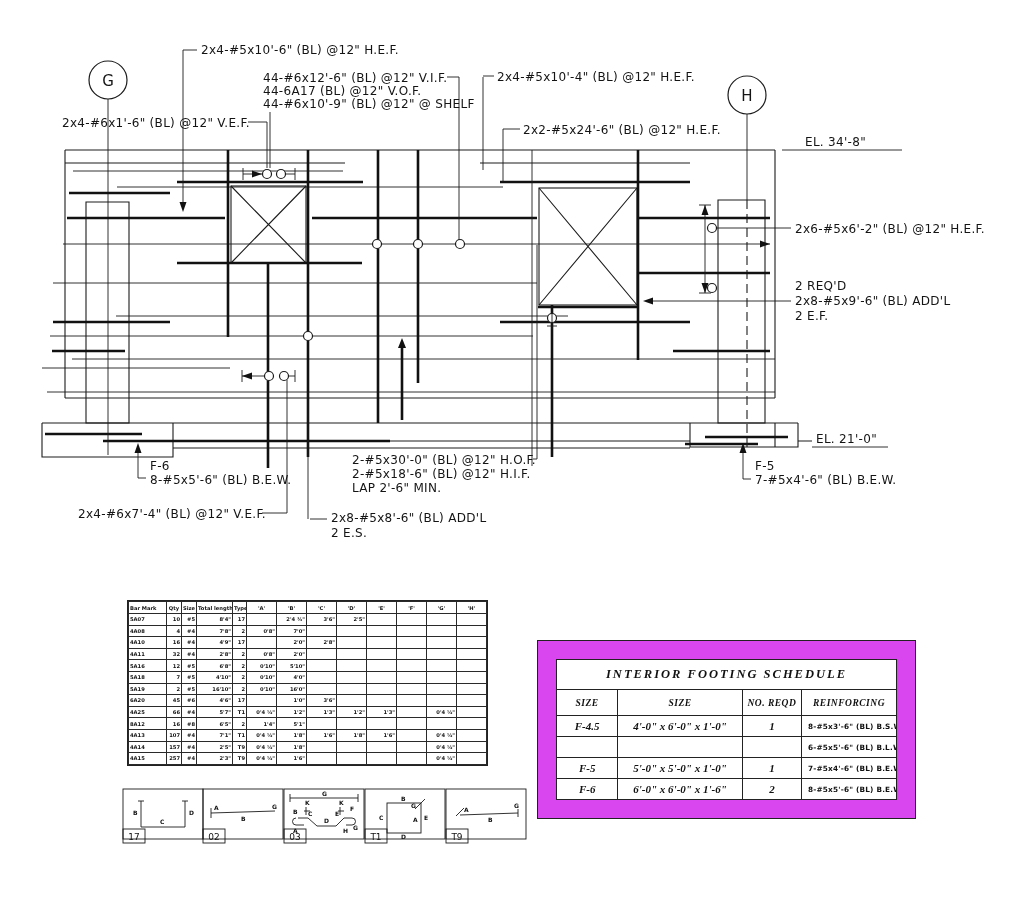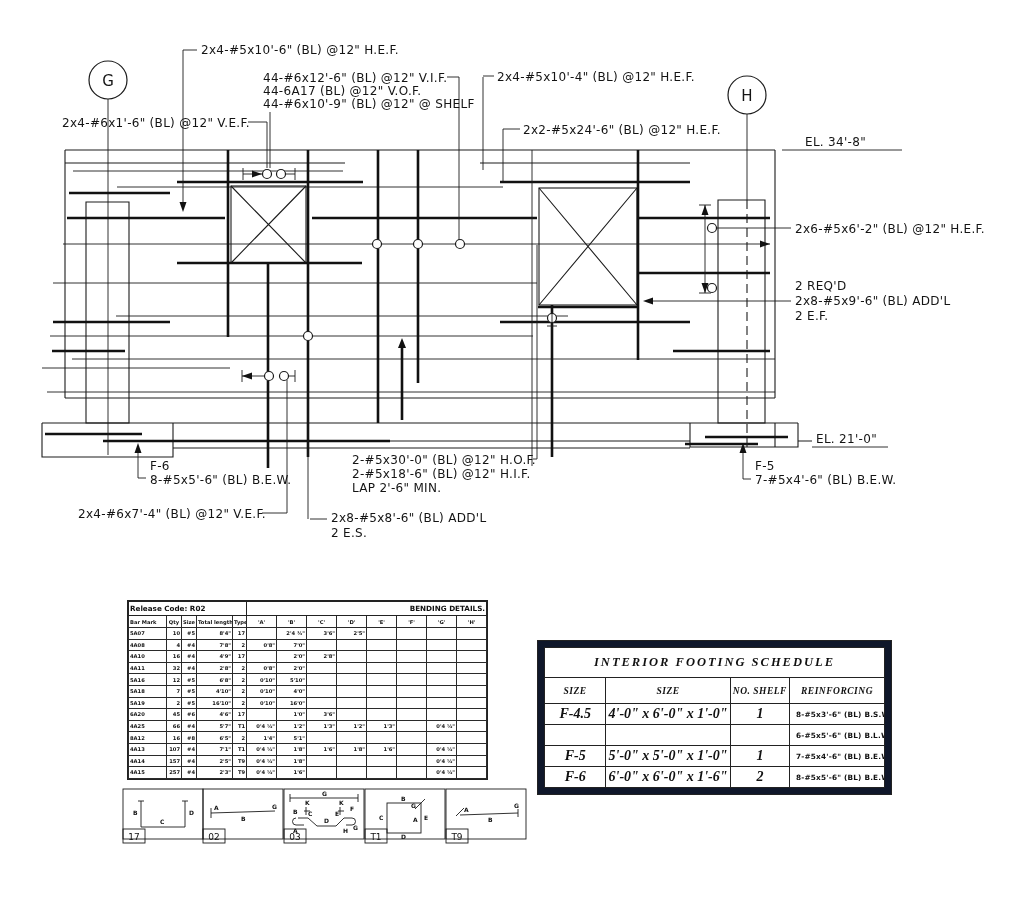--- a/index.html
+++ b/index.html
@@ -20,24 +20,24 @@
   table.bt td,table.bt th{border:0.8px solid #2a2a2a;font:5.2px "DejaVu Sans",sans-serif;
       padding:0 1px;height:10.6px;overflow:hidden;white-space:nowrap;color:#111;font-weight:bold;}
   table.bt tr.ttl td{font-size:7.2px;height:13px;font-weight:bold;border:1.2px solid #222;}
   table.bt tr.hdr td{text-align:center;height:11px;}
   table.bt tbody td{text-align:right;}
   table.bt tbody td:first-child{text-align:left;}
   table.bt{outline:1.2px solid #222;}
   .c{text-align:center;}
   
   #fs-wrap{position:absolute;left:537px;top:640px;width:341px;border:1.4px solid #222;
-           padding:6px;background:#0f172a;}
+           padding:18px;background:#d946ef;}
   table.fs{border-collapse:collapse;width:100%;table-layout:fixed;background:#fff;}
   table.fs td{border:1px solid #222;font-family:"Liberation Serif",serif;font-style:italic;
-      font-weight:bold;color:#111;height:18px;text-align:center;font-size:14px;overflow:hidden;white-space:nowrap;}
+      font-weight:bold;color:#111;height:18px;text-align:center;font-size:11px;overflow:hidden;white-space:nowrap;}
   table.fs td.ttl{font-size:12.5px;letter-spacing:2px;height:27px;}
   table.fs td.hd{font-size:9.5px;letter-spacing:.5px;height:23px;}
   table.fs td.reinf{font-family:"DejaVu Sans",sans-serif;font-style:normal;font-weight:bold;
       font-size:7.3px;text-align:left;padding-left:6px;letter-spacing:.2px;}
 </style>
 </head>
 <body>
 
 <div id="sheet">
 
@@ -173,24 +173,20 @@
         <col style="width:30px">
           <col style="width:30px">
           <col style="width:30px">
           <col style="width:30px">
         <col style="width:30px">
           <col style="width:30px">
           <col style="width:30px">
           <col style="width:30px">
       </colgroup>
       <tbody>
-        <tr class="ttl">
-          <td colspan="5">Release Code:  R02</td>
-          <td colspan="8" class="c">BENDING DETAILS.</td>
-        </tr>
         <tr class="hdr">
           <td>Bar Mark</td>
           <td>Qty</td>
           <td>Size</td>
           <td>Total length</td>
           <td>Type</td>
           <td>'A'</td>
           <td>'B'</td>
           <td>'C'</td>
           <td>'D'</td>
@@ -408,21 +404,21 @@
           <col style="width:58px">
           <col style="width:93px">
       </colgroup>
       <tbody>
         <tr>
           <td colspan="4" class="ttl">INTERIOR FOOTING SCHEDULE</td>
         </tr>
         <tr>
           <td class="hd">SIZE</td>
           <td class="hd">SIZE</td>
-          <td class="hd">NO. SHELF</td>
+          <td class="hd">NO. REQD</td>
           <td class="hd">REINFORCING</td>
         </tr>
         <tr>
           <td>F-4.5</td>
           <td>4'-0" x 6'-0" x 1'-0"</td>
           <td>1</td>
           <td class="reinf">8-#5x3'-6" (BL)  B.S.W.</td>
         </tr>
         <tr>
           <td></td>

